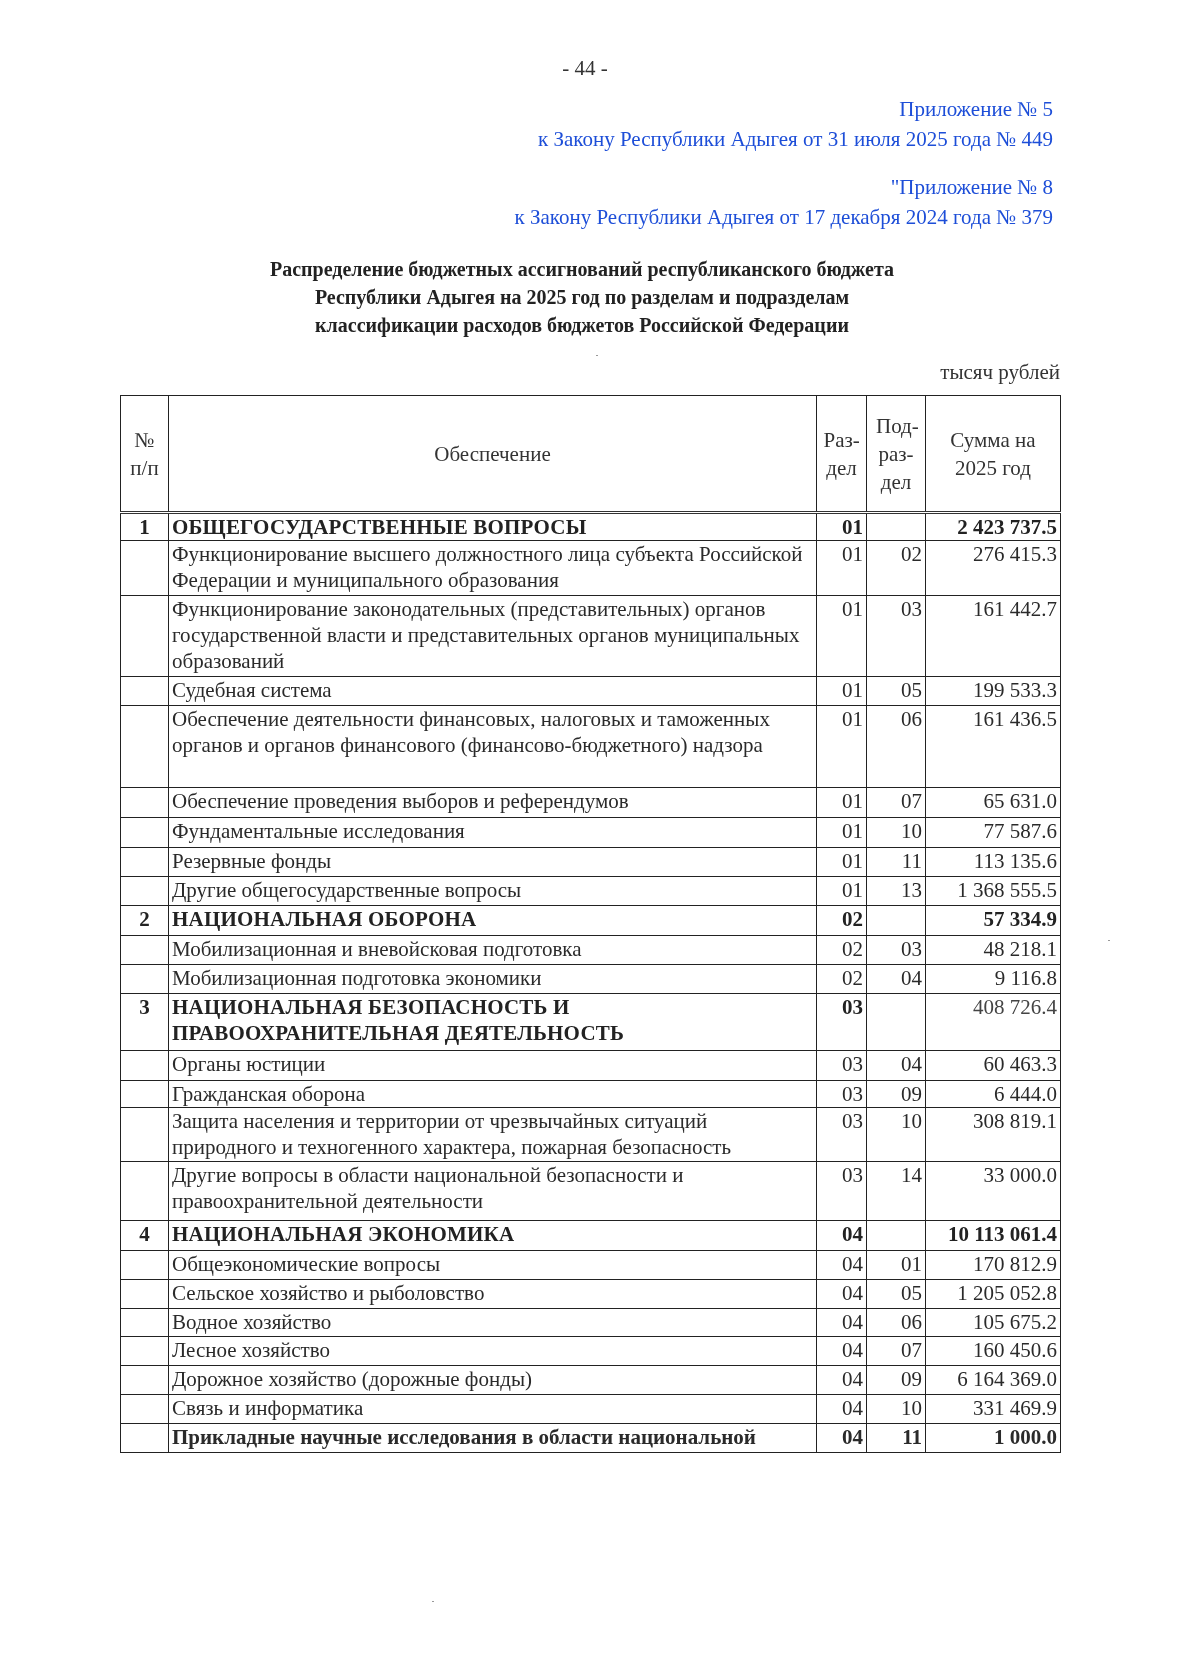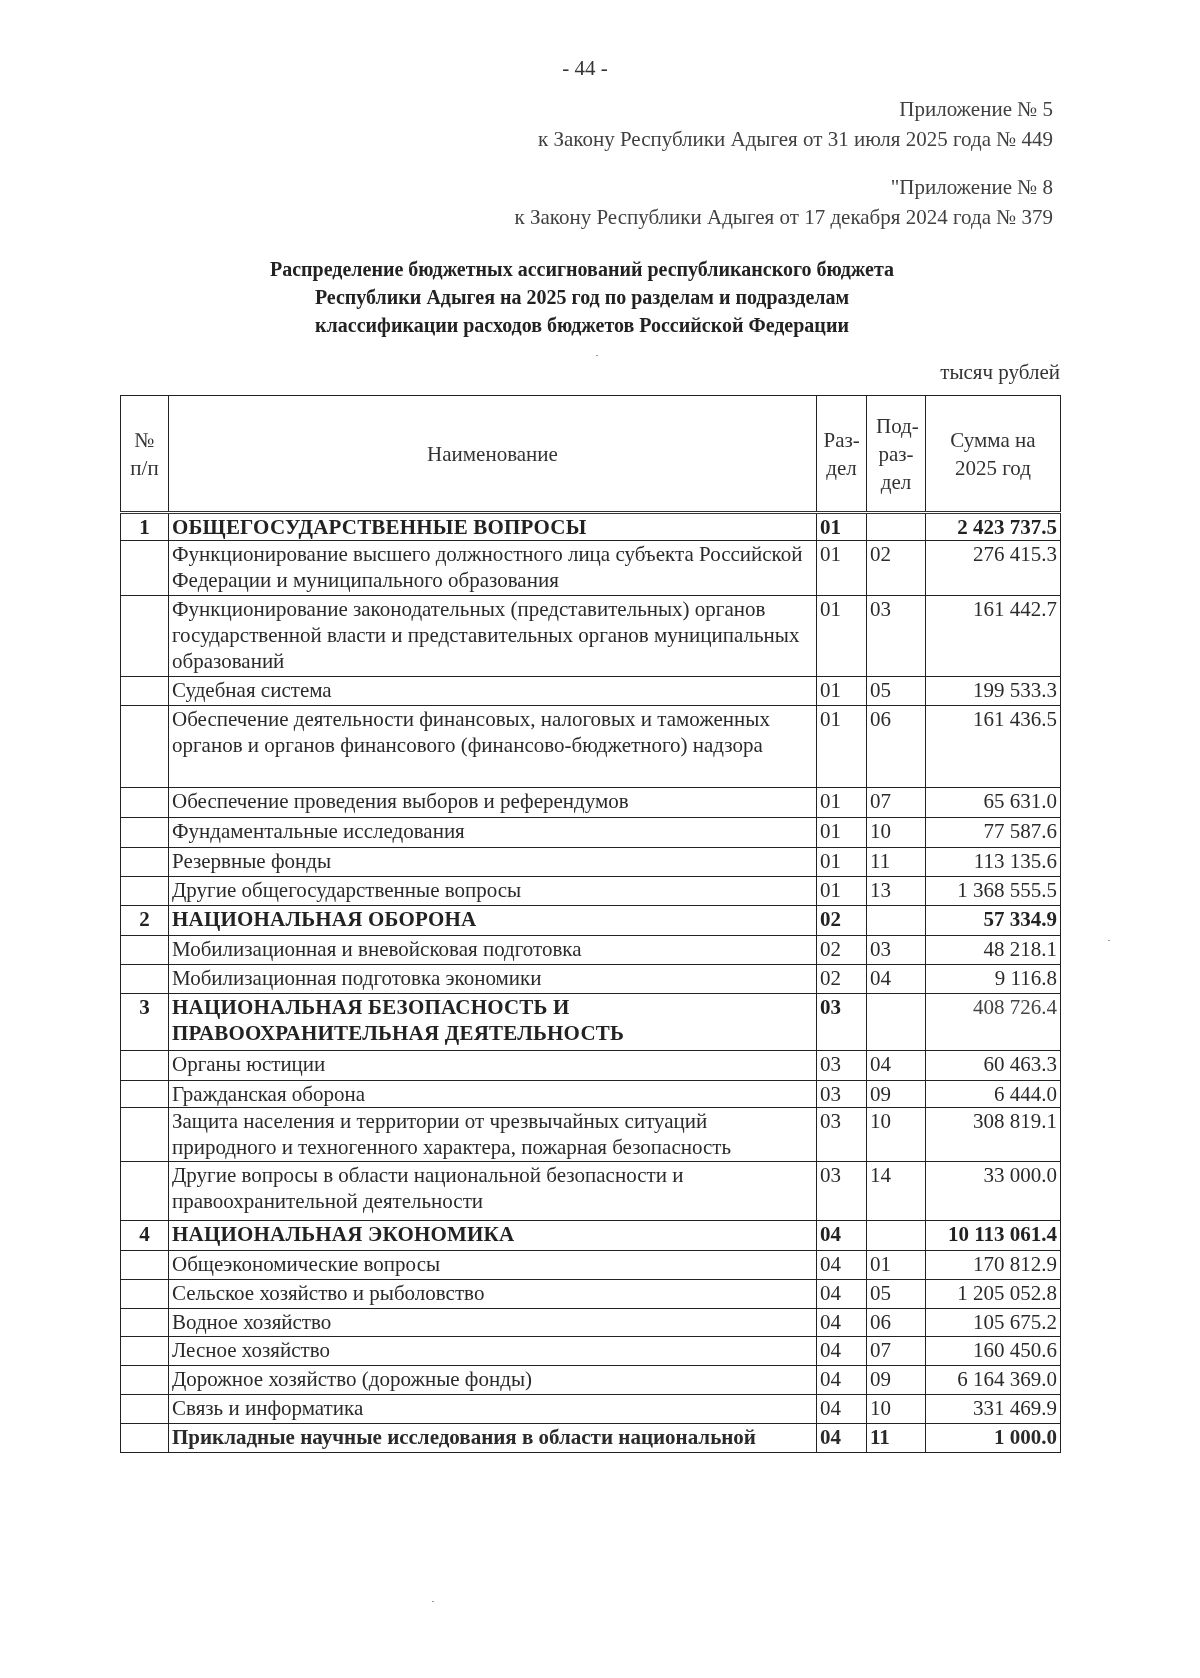--- a/index.html
+++ b/index.html
@@ -5,21 +5,21 @@
   html, body { margin: 0; padding: 0; background: #ffffff; }
   body {
     width: 1200px; height: 1678px; position: relative; overflow: hidden;
     font-family: "Liberation Serif", "DejaVu Serif", serif; color: #1a1a1a;
   }
   .page-num {
     position: absolute; top: 56px; left: 0; width: 1170px; text-align: center;
     font-size: 21px; color: #333;
   }
   .appendix {
-    position: absolute; right: 147px; text-align: right; font-size: 21px; line-height: 30px; color: #404040;
+    position: absolute; right: 147px; text-align: right; font-size: 21px; line-height: 30px; color: #1d4ed8;
   }
   .appendix-1 { top: 94px; }
   .appendix-2 { top: 172px; }
   .title {
     position: absolute; top: 255px; left: 132px; width: 900px; text-align: center;
     font-weight: bold; font-size: 20px; line-height: 28px; color: #222;
   }
   .units {
     position: absolute; top: 360px; right: 140px; font-size: 21px; color: #333;
   }
@@ -29,21 +29,21 @@
   }
   table.budget td, table.budget th {
     border: 1.4px solid #222; padding: 0 3px; vertical-align: top; line-height: 26px;
   }
   table.budget th {
     font-weight: normal; vertical-align: middle; text-align: center; color: #333; line-height: 28px;
   }
   table.budget thead tr { height: 117px; }
   table.budget thead { border-bottom: 3px double #333; }
   td.nr { text-align: center; }
-  td.code { text-align: left; }
+  td.code { text-align: right; }
   td.sum { text-align: right; padding-right: 2px; }
   td.name { padding-left: 2px; }
   tr.section td { font-weight: bold; }
   tr.section td.name { text-transform: none; letter-spacing: 0.2px; }
   tr.section td.sum.light { font-weight: normal; color: #444; }
   tr.row td { color: #2a2a2a; }
   .col-nr { width: 48px; }
   .col-name { width: 648px; }
   .col-razdel { width: 50px; }
   .col-pod { width: 59px; }
@@ -77,21 +77,21 @@
   <colgroup>
     <col class="col-nr">
       <col class="col-name">
       <col class="col-razdel">
       <col class="col-pod">
       <col class="col-sum">
   </colgroup>
   <thead>
     <tr>
       <th><span style="display:inline-block;width:30px;">№ п/п</span></th>
-      <th>Наименование</th>
+      <th>Обеспечение</th>
       <th><span style="display:inline-block;width:36px;">Раз- дел</span></th>
       <th><span style="display:inline-block;width:40px;">Под- раз- дел</span></th>
       <th><span style="display:inline-block;width:100px;">Сумма на 2025 год</span></th>
     </tr>
   </thead>
   <tbody>
       <tr class="section" style="height: 28px;">
         <td class="nr">1</td>
         <td class="name">ОБЩЕГОСУДАРСТВЕННЫЕ ВОПРОСЫ</td>
         <td class="code">01</td>

